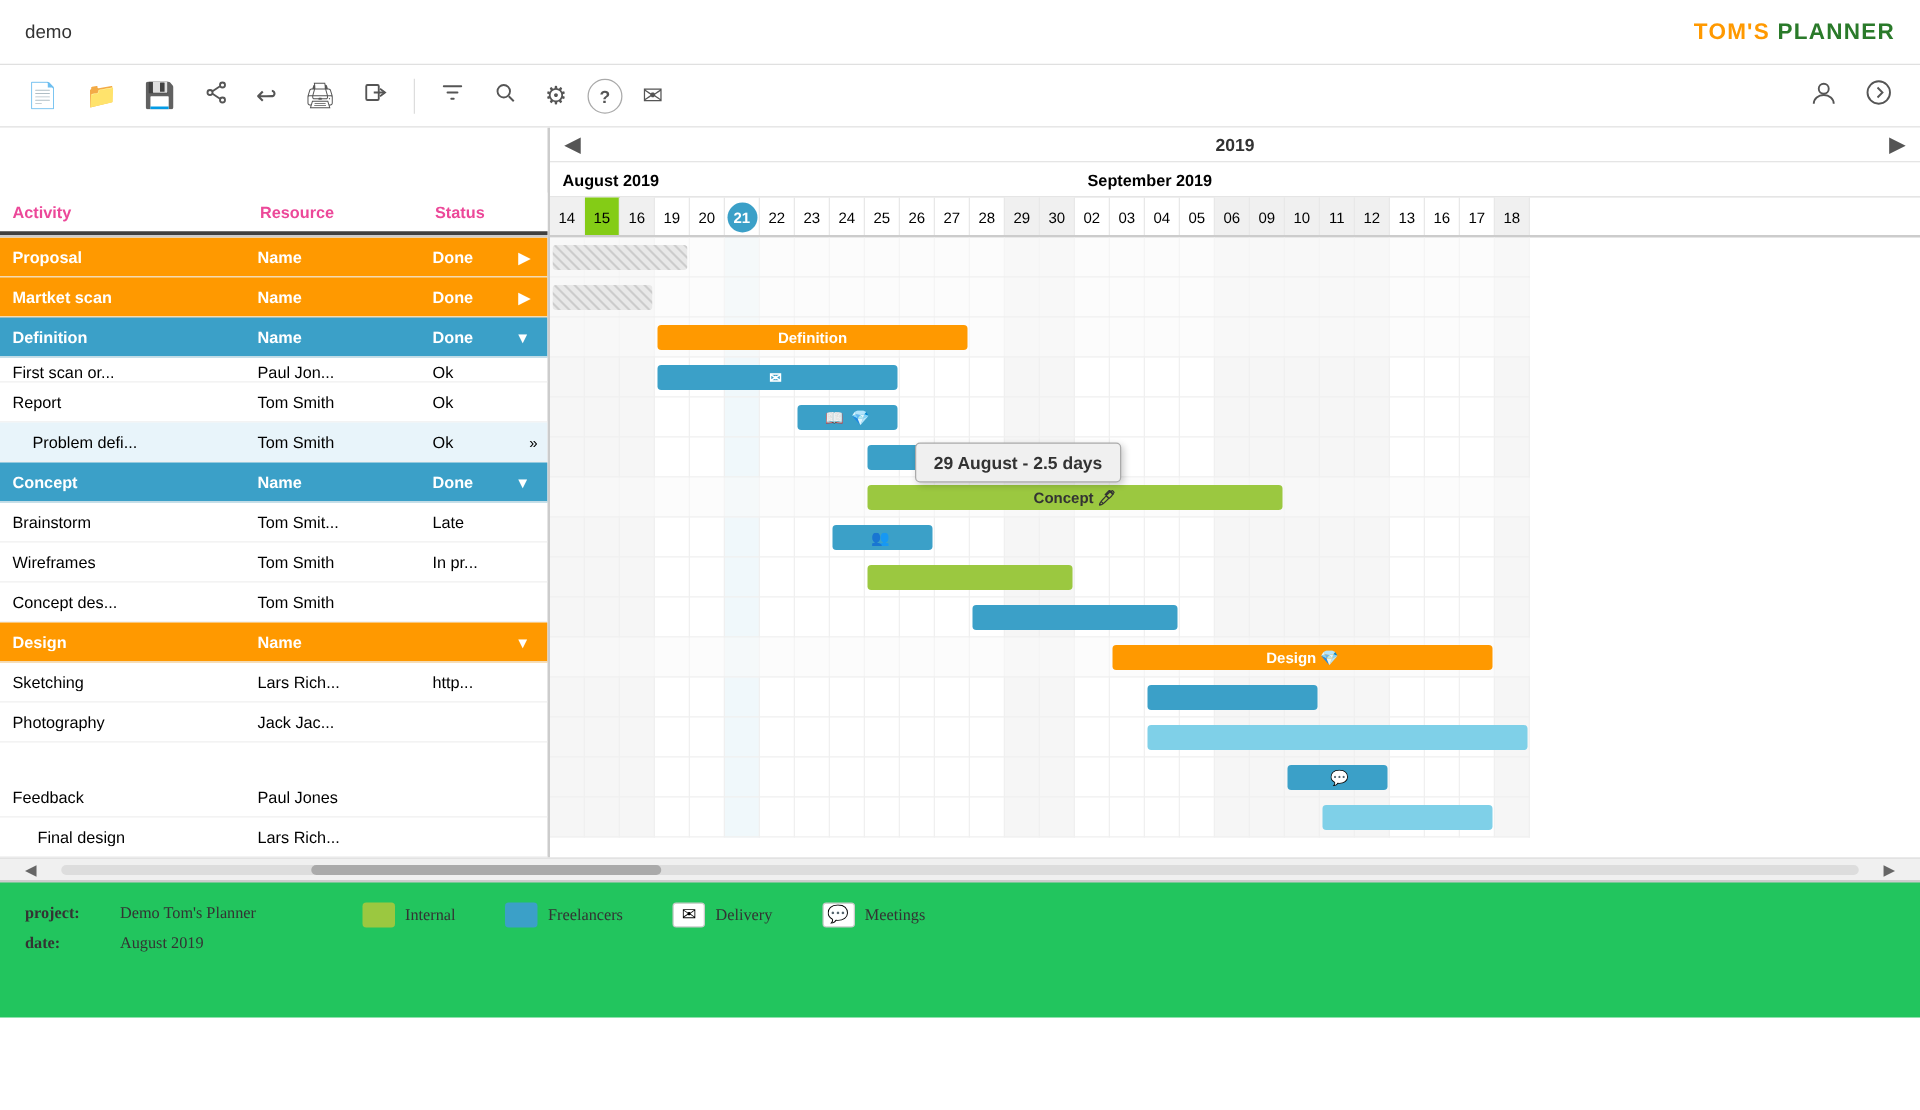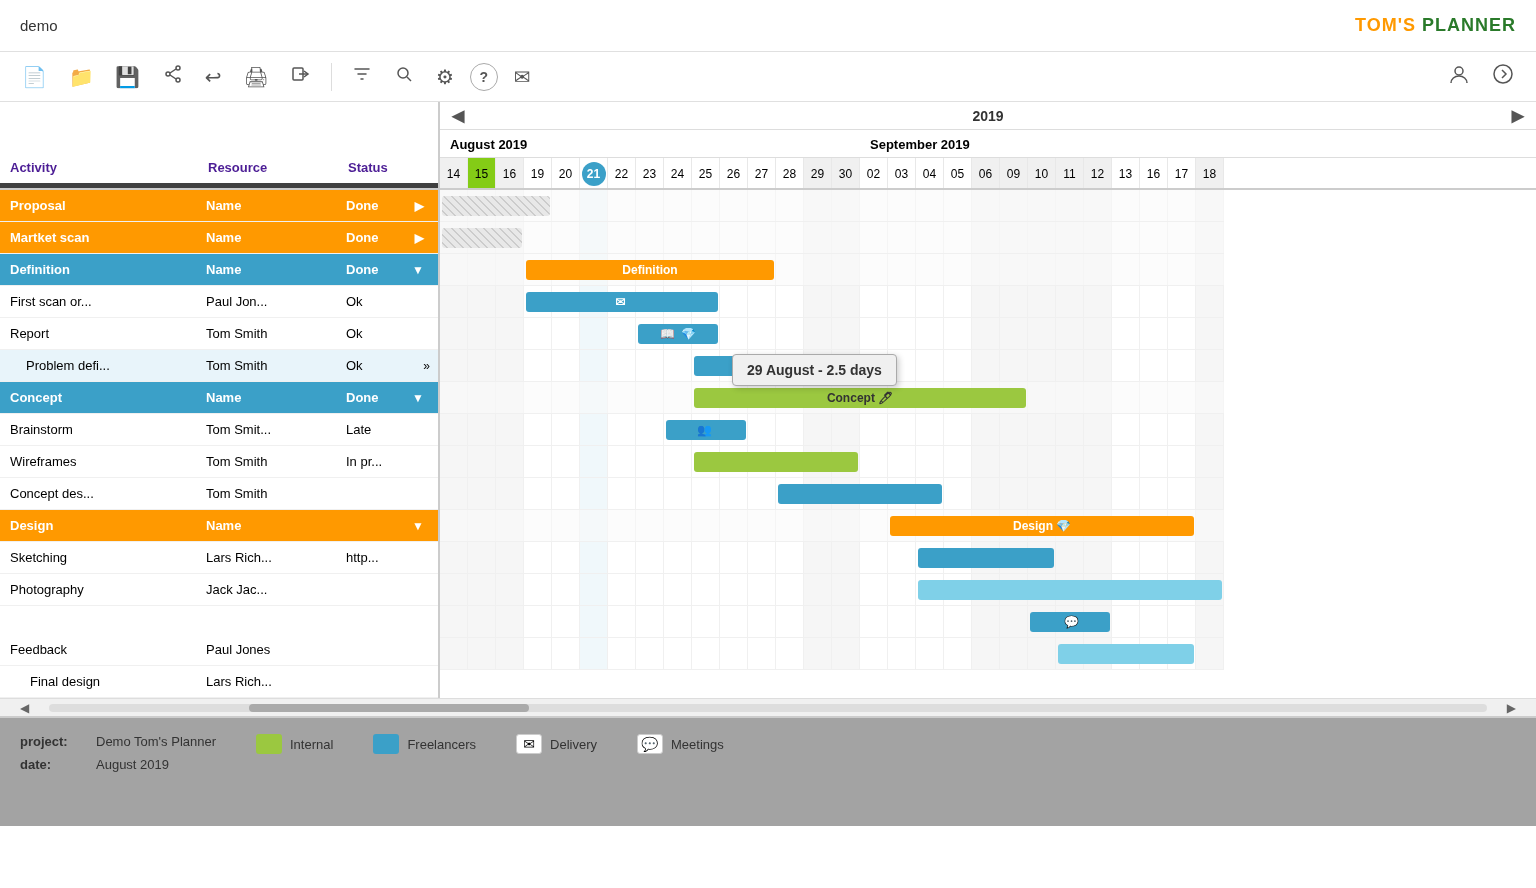--- a/index.html
+++ b/index.html
@@ -15,21 +15,21 @@
     .toolbar { display: flex; align-items: center; padding: 6px 16px; border-bottom: 1px solid #e0e0e0; height: 50px; gap: 10px; }
     .toolbar .tool-icon { font-size: 20px; color: #555; cursor: pointer; padding: 4px 6px; border-radius: 3px; }
     .toolbar .separator { width: 1px; height: 28px; background: #ddd; margin: 0 4px; }
     .toolbar-right { margin-left: auto; display: flex; gap: 10px; }
 
     
     .gantt-container { display: flex; flex: 1; overflow: hidden; position: relative; }
 
     
     .left-panel { width: 440px; flex-shrink: 0; border-right: 2px solid #ccc; display: flex; flex-direction: column; }
-    .left-header { display: flex; background: #fff; border-bottom: 5px solid #404040; font-weight: bold; color: #4c1d95; }
+    .left-header { display: flex; background: #fff; border-bottom: 3px solid #404040; font-weight: bold; color: #ec4899; }
     .left-header .col-activity { flex: 1; padding: 8px 10px; }
     .left-header .col-resource { width: 140px; padding: 8px 10px; }
     .left-header .col-status { width: 100px; padding: 8px 10px; }
 
     .left-rows { flex: 1; overflow: hidden; }
     .row { display: flex; align-items: center; height: 32px; border-bottom: 1px solid #f0f0f0; }
 
     .col-activity { flex: 1; padding: 0 10px; overflow: hidden; white-space: nowrap; text-overflow: ellipsis; }
     .col-resource { width: 140px; padding: 0 8px; overflow: hidden; white-space: nowrap; text-overflow: ellipsis; }
     .col-status { width: 100px; padding: 0 8px; overflow: hidden; white-space: nowrap; text-overflow: ellipsis; }
@@ -46,21 +46,21 @@
     
     .month-header { height: 28px; background: #fff; display: flex; border-bottom: 1px solid #ddd; position: relative; }
 
     
     .days-header { height: 32px; background: #fff; display: flex; border-bottom: 2px solid #ccc; }
 
     
     .chart-rows { flex: 1; overflow: hidden; position: relative; }
 
     
-    .footer { height: 110px; border-top: 2px solid #ccc; padding: 16px 20px; display: flex; align-items: flex-start; gap: 36px; background: #a3a3a3; }
+    .footer { height: 110px; border-top: 2px solid #ccc; padding: 16px 20px; display: flex; align-items: flex-start; gap: 70px; background: #22c55e; font-family: Liberation Serif, serif; }
     .footer-info { display: flex; flex-direction: column; gap: 8px; min-width: 200px; }
     .footer-info-row { display: flex; gap: 16px; }
     .footer-label { font-weight: bold; color: #333; min-width: 60px; }
     .footer-value { color: #333; }
     .legend-section { display: flex; gap: 40px; justify-content: flex-end; }
     .legend-item { display: flex; align-items: center; gap: 8px; }
     .legend-color { width: 26px; height: 20px; border-radius: 3px; flex-shrink: 0; }
     .legend-text { color: #333; font-size: 13px; }
 
     
@@ -162,21 +162,21 @@
           </div>
         </div>
         <div class="row" style="height: 32px; background: rgb(59, 160, 200); color: rgb(255, 255, 255); font-weight: bold;">
           <div class="col-activity">Definition</div>
           <div class="col-resource">Name</div>
           <div class="col-status" style="display: flex; align-items: center; justify-content: space-between;">
             <span>Done</span>
             <span style="margin-left: auto; margin-right: 6px; font-size: 12px;">▼</span>
           </div>
         </div>
-        <div class="row" style="height: 32px;">
+        <div class="row" style="height: 20px; align-items: flex-end;">
           <div class="col-activity">First scan or...</div>
           <div class="col-resource">Paul Jon...</div>
           <div class="col-status" style="display: flex; align-items: center; justify-content: space-between;">
             <span>Ok</span>
           </div>
         </div>
         <div class="row" style="height: 32px;">
           <div class="col-activity">Report</div>
           <div class="col-resource">Tom Smith</div>
           <div class="col-status" style="display: flex; align-items: center; justify-content: space-between;">

